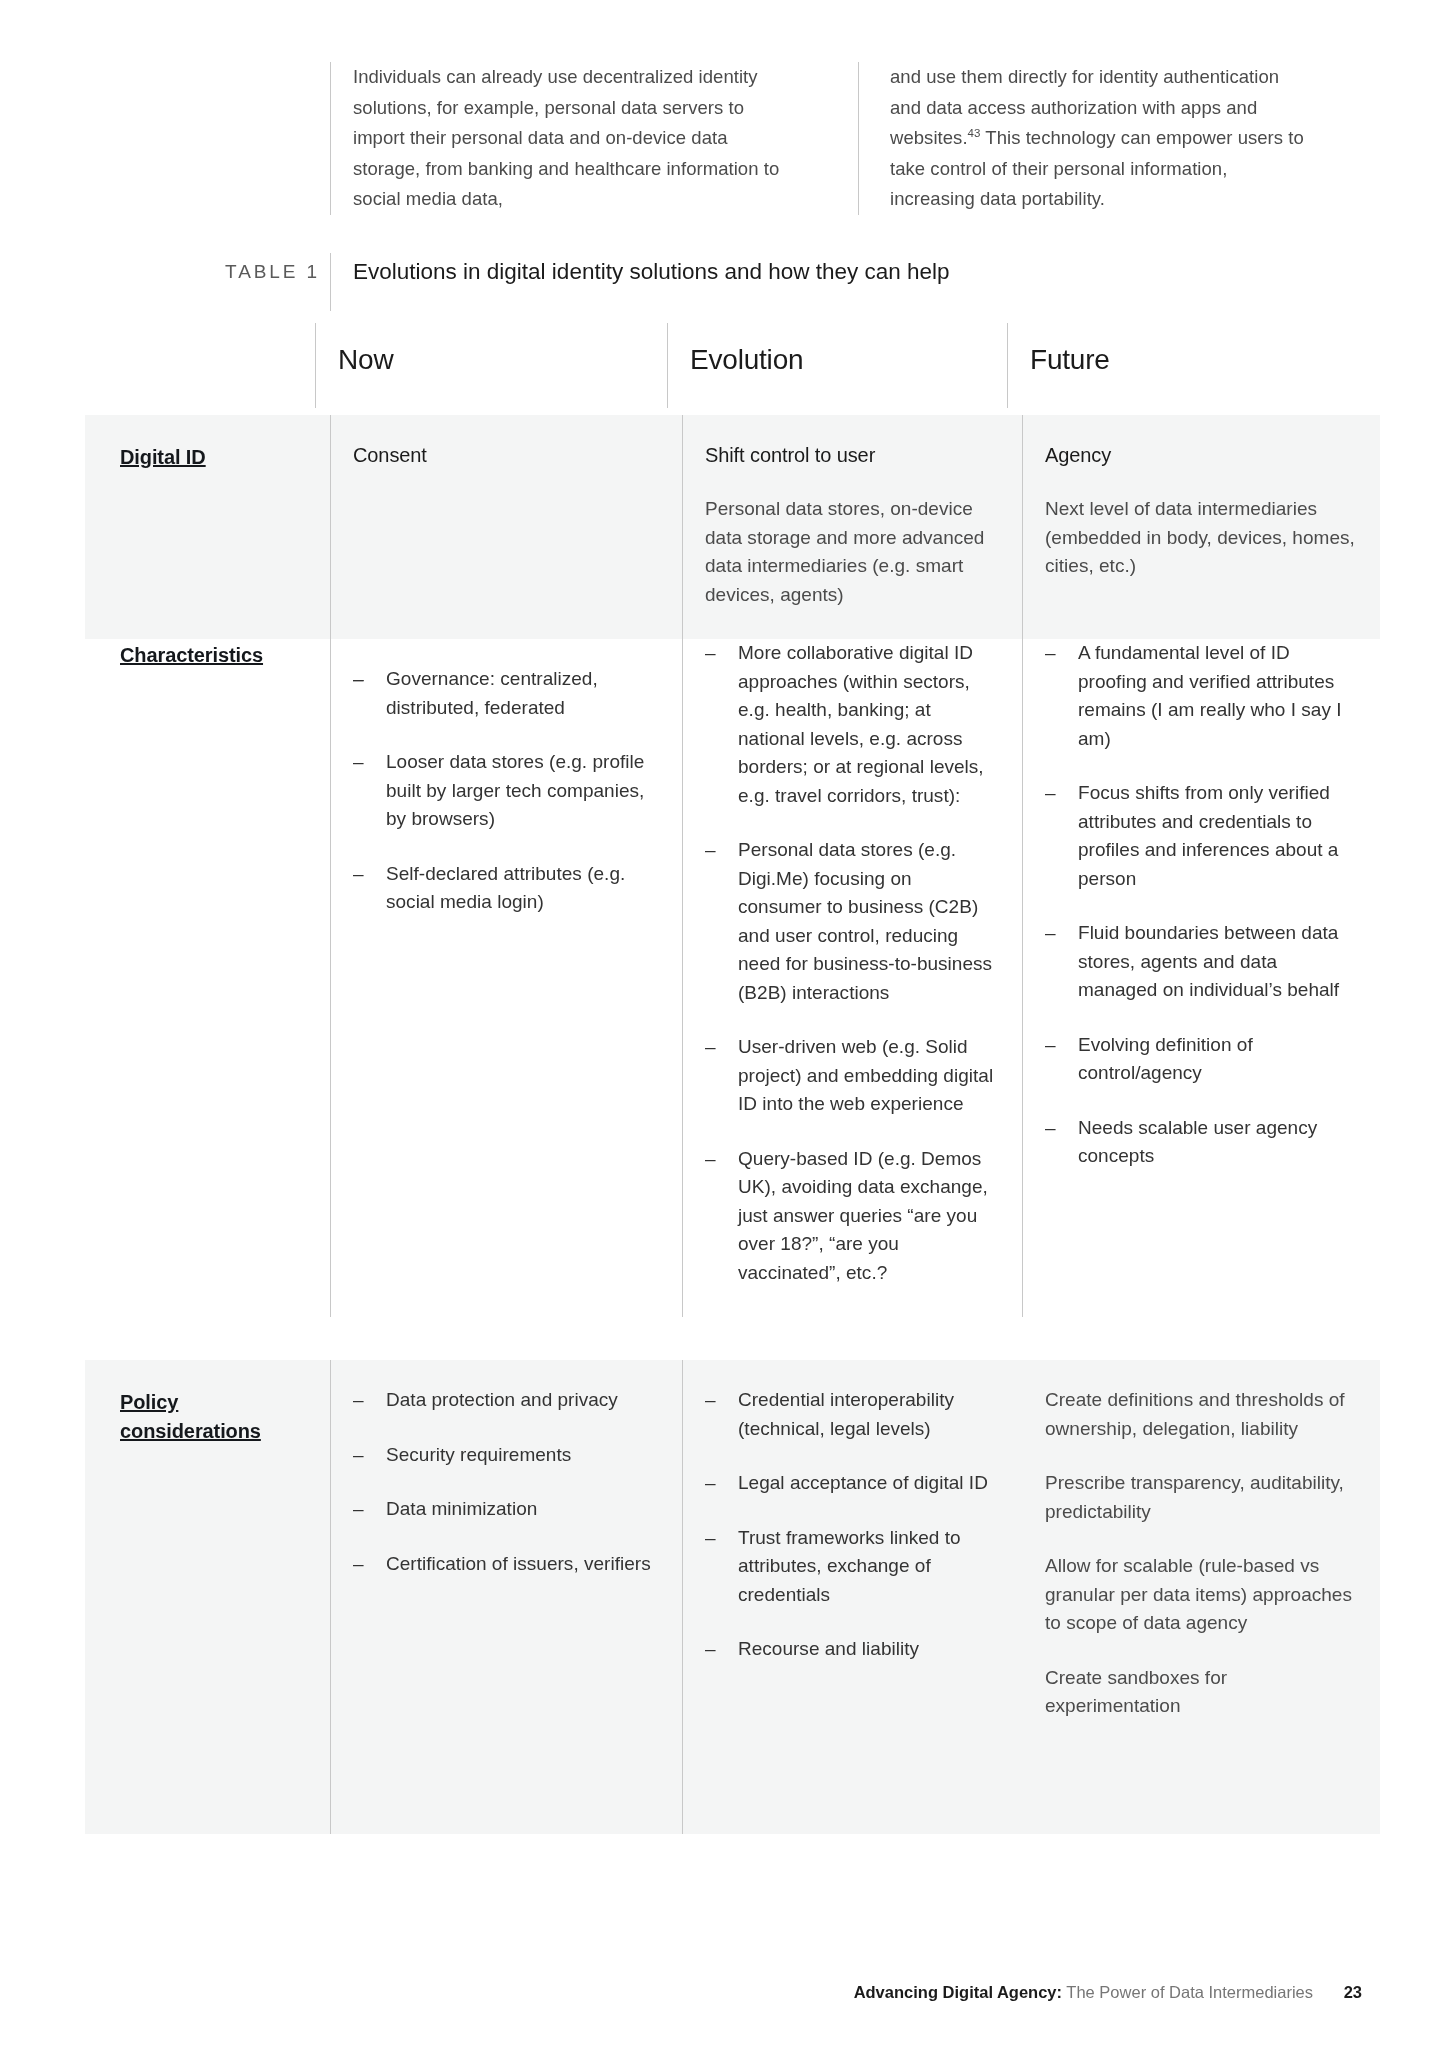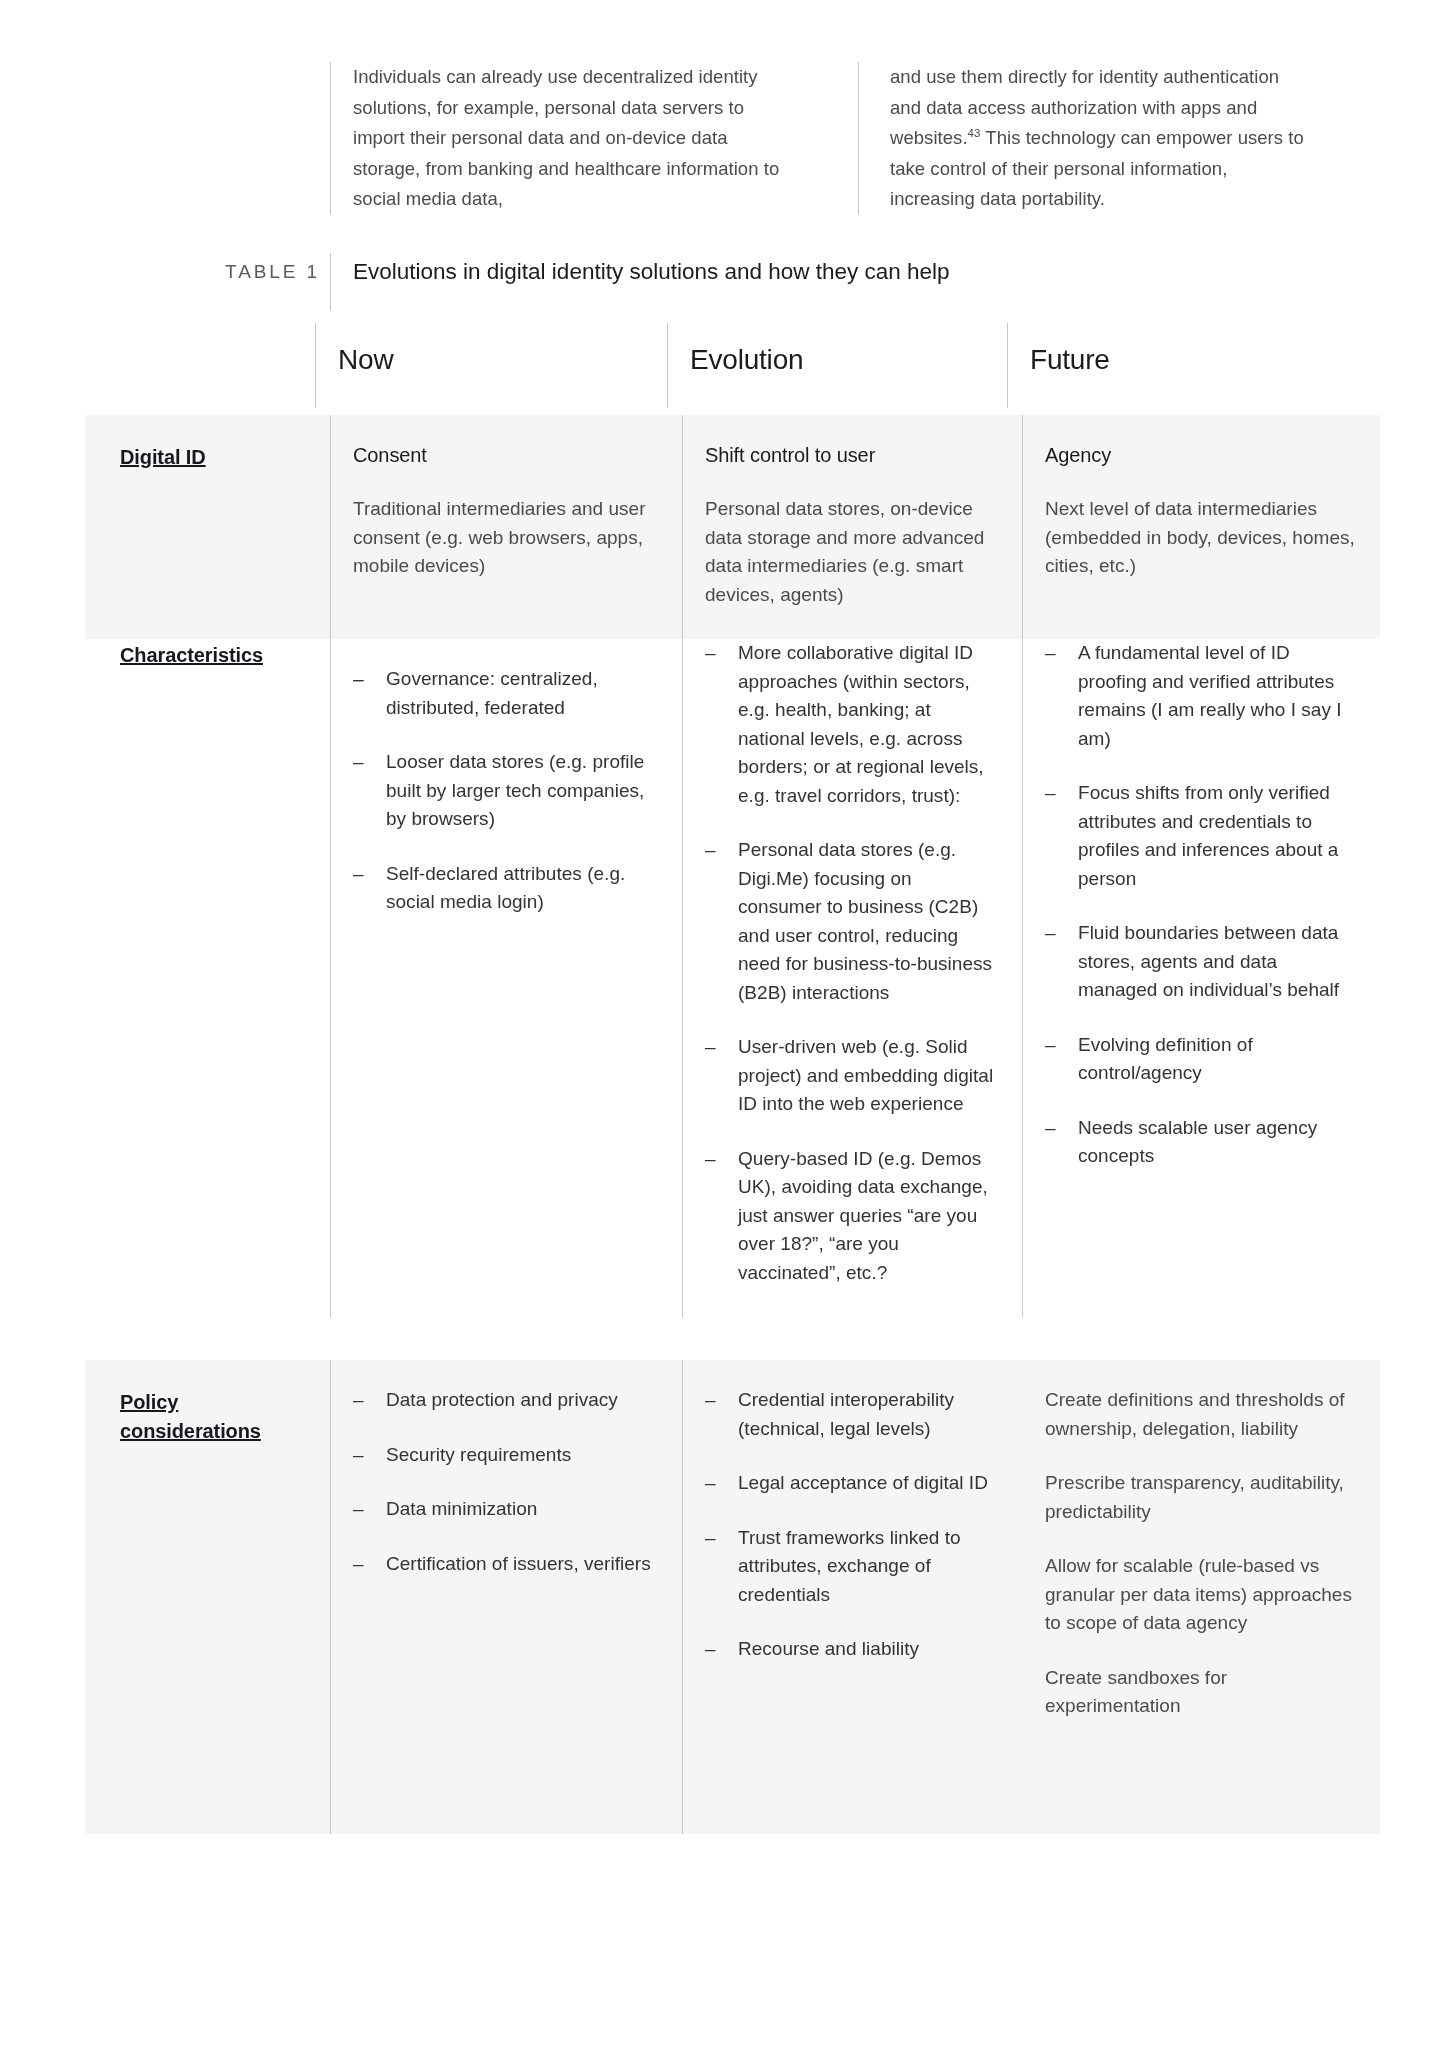--- a/index.html
+++ b/index.html
@@ -221,21 +221,20 @@
     <div class="col-head c1">Now</div>
     <div class="col-head c2">Evolution</div>
     <div class="col-head c3">Future</div>
   </div>
 
   <div id="rows-host">
       <div class="trow shaded" style="top: 415px; min-height: 198px;">
         <div class="rowlabel">Digital ID</div>
         <div class="cell w1">
           <div class="sub-head">Consent</div>
-          <p class="body-text">Traditional intermediaries and user consent (e.g. web browsers, apps, mobile devices)</p>
         </div>
         <div class="cell w2">
           <div class="sub-head">Shift control to user</div>
           <p class="body-text">Personal data stores, on-device data storage and more advanced data intermediaries (e.g. smart devices, agents)</p>
         </div>
         <div class="cell w3">
           <div class="sub-head">Agency</div>
           <p class="body-text">Next level of data intermediaries (embedded in body, devices, homes, cities, etc.)</p>
         </div>
       </div>
@@ -287,14 +286,19 @@
         </div>
         <div class="cell w3 noline">
           <p class="body-text">Create definitions and thresholds of ownership, delegation, liability</p>
           <p class="body-text">Prescribe transparency, auditability, predictability</p>
           <p class="body-text">Allow for scalable (rule-based vs granular per data items) approaches to scope of data agency</p>
           <p class="body-text">Create sandboxes for experimentation</p>
         </div>
       </div>
     </div>
 
+  <div class="footer">
+    <span class="ft-bold">Advancing Digital Agency:</span>
+    <span class="ft-rest">The Power of Data Intermediaries</span>
+    <span class="ft-page">23</span>
+  </div>
 
 </div>
 
 </body></html>

